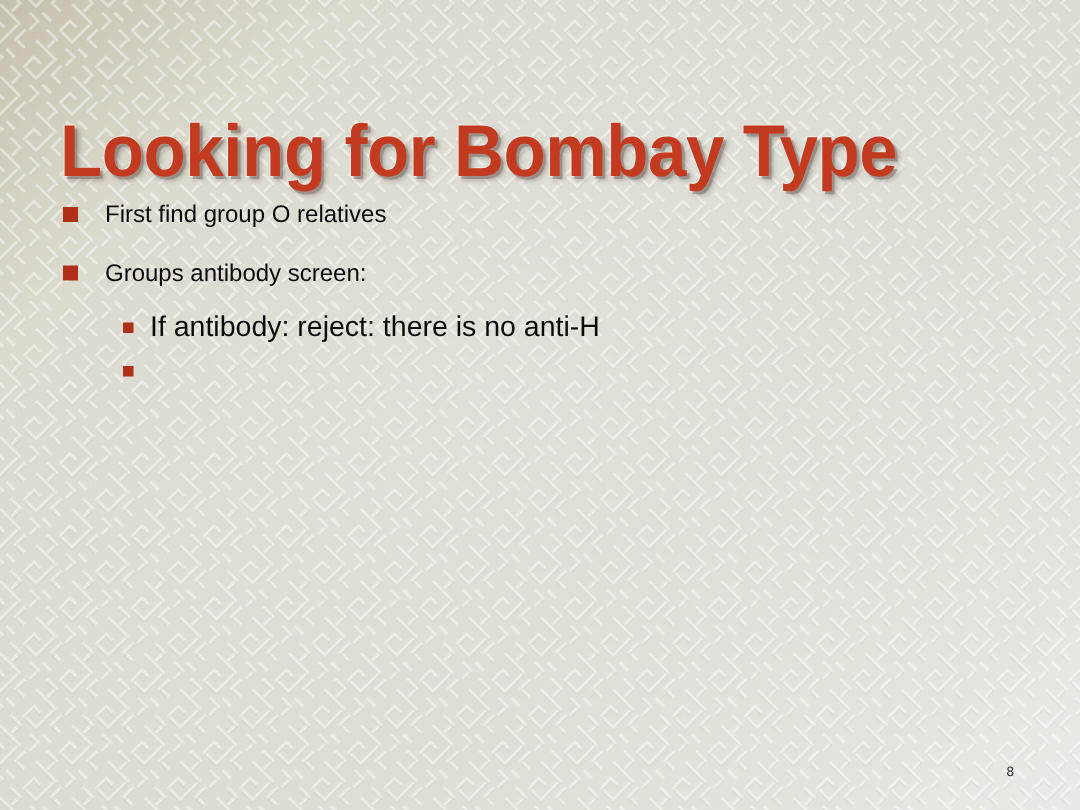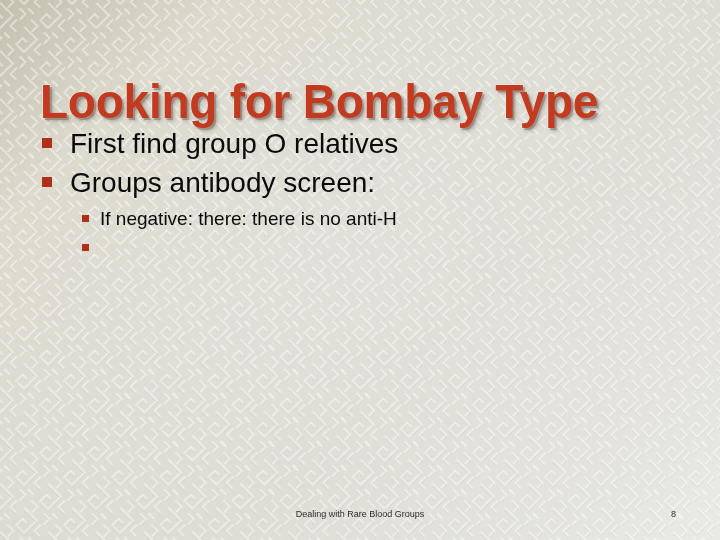--- a/index.html
+++ b/index.html
@@ -83,21 +83,21 @@
     margin-bottom: 8px;
   }
   .lvl1 .marker {
     flex: 0 0 auto;
     width: 10px;
     height: 10px;
     background: #ae3019;
     margin: 10px 18px 0 6px;
   }
   .lvl1 .txt {
-    font-size: 28px;
+    font-size: 16px;
     line-height: 31px;
     color: #0b0b0b;
   }
 
   .lvl2wrap { margin-top: 2px; }
 
   .lvl2 {
     position: relative;
     display: flex;
     align-items: flex-start;
@@ -176,26 +176,25 @@
 
     <div class="lvl1">
       <span class="marker"></span>
       <span class="txt">Groups antibody screen:</span>
     </div>
 
     <div class="lvl2wrap">
 
       <div class="lvl2">
         <span class="marker"></span>
-        <span class="txt">If negative:  there:  there is no anti-H</span>
+        <span class="txt">If antibody:  reject:  there is no anti-H</span>
       </div>
 
       <div class="lvl2">
         <span class="marker"></span>
       </div>
 
     </div>
   </div>
 
-  <div id="footer-title">Dealing with Rare Blood Groups</div>
   <div id="footer-page">8</div>
 
 </div>
 
 </body></html>

